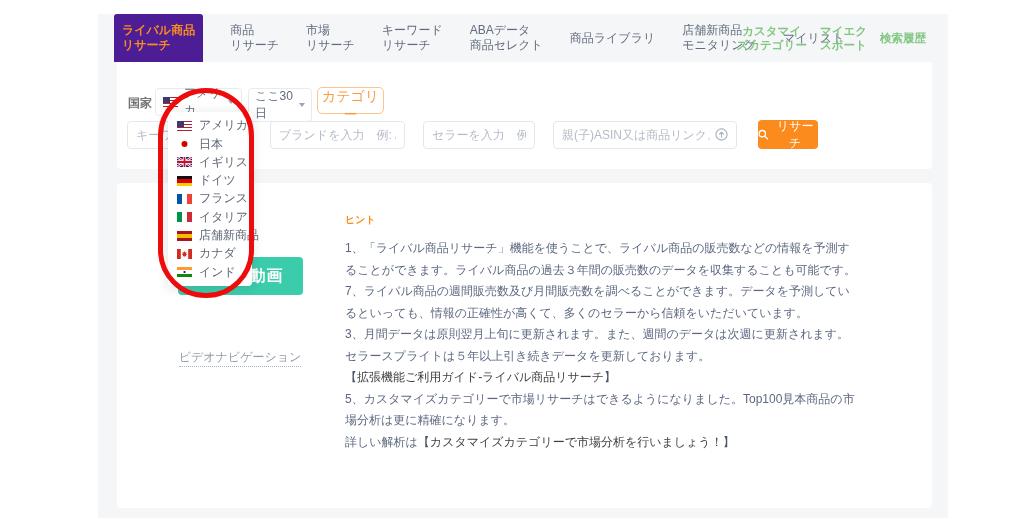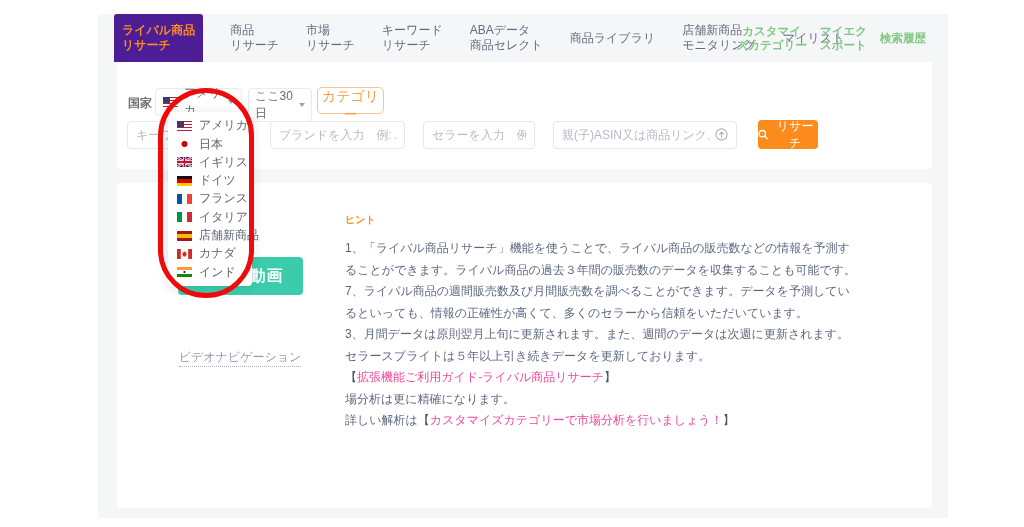--- a/index.html
+++ b/index.html
@@ -58,21 +58,21 @@
           background:#ffffff; border-radius:4px; }
   .btn-video { position:absolute; left:61px; top:74px; width:125px; height:38px; background:#3bcdab;
                border:none; border-radius:4px; color:#fff; font-size:16px; font-weight:bold;
                letter-spacing:1px; cursor:pointer; z-index:1; }
   .video-nav { position:absolute; left:33px; top:118px; width:180px; text-align:center; z-index:1;margin-top:46px; }
   .video-nav span { font-size:12px; color:#939cab; border-bottom:1px dotted #aab2bf;
                     padding-bottom:2px; cursor:pointer; }
   .hints { position:absolute; left:228px; top:30px; }
   .hint-title { font-size:10px; font-weight:bold; color:#fb8c1e; margin-bottom:11px; }
   .hint-line { font-size:12px; line-height:21.5px; color:#5d6880; white-space:nowrap; }
-  .hint-link { color:#ec4899; cursor:pointer;margin-top:36px; }
+  .hint-link { color:#404040; cursor:pointer;margin-top:36px; }
   .bracket { color:#4a5568; }
 
   
   .red-oval { position:absolute; left:60px; top:74px; width:96px; height:210px;
               border:5px solid #ee0b0b; border-radius:50px; z-index:9; pointer-events:none; }
 </style>
 </head>
 <body>
 
 <div class="page">
@@ -176,20 +176,21 @@
       <div class="hint-title">ヒント</div>
       <div class="hint-line">1、「ライバル商品リサーチ」機能を使うことで、ライバル商品の販売数などの情報を予測す</div>
       <div class="hint-line">ることができます。ライバル商品の過去３年間の販売数のデータを収集することも可能です。</div>
       <div class="hint-line">7、ライバル商品の週間販売数及び月間販売数を調べることができます。データを予測してい</div>
       <div class="hint-line">るといっても、情報の正確性が高くて、多くのセラーから信頼をいただいています。</div>
       <div class="hint-line">3、月間データは原則翌月上旬に更新されます。また、週間のデータは次週に更新されます。</div>
       <div class="hint-line">セラースプライトは５年以上引き続きデータを更新しております。</div>
       <div class="hint-line">
         <span class="bracket">【</span><span class="hint-link">拡張機能ご利用ガイド-ライバル商品リサーチ</span><span class="bracket">】</span>
       </div>
+      <div class="hint-line">5、カスタマイズカテゴリーで市場リサーチはできるようになりました。Top100見本商品の市</div>
       <div class="hint-line">場分析は更に精確になります。</div>
       <div class="hint-line">
         <span>詳しい解析は</span><span class="bracket">【</span><span class="hint-link">カスタマイズカテゴリーで市場分析を行いましょう！</span><span class="bracket">】</span>
       </div>
     </div>
   </div>
 
   <div class="dropdown">
     <div class="dd-item">
       <svg class="flag" viewBox="0 0 15 10" shape-rendering="crispEdges">

